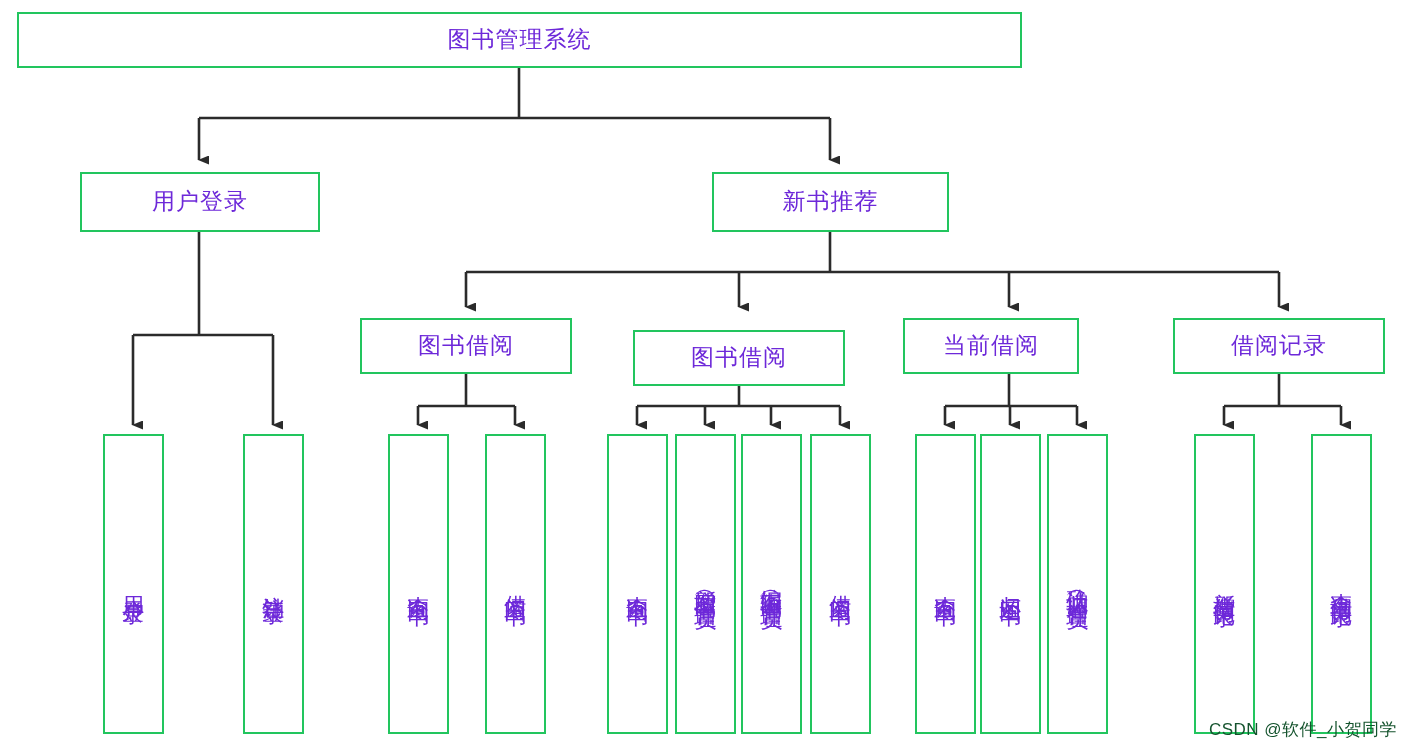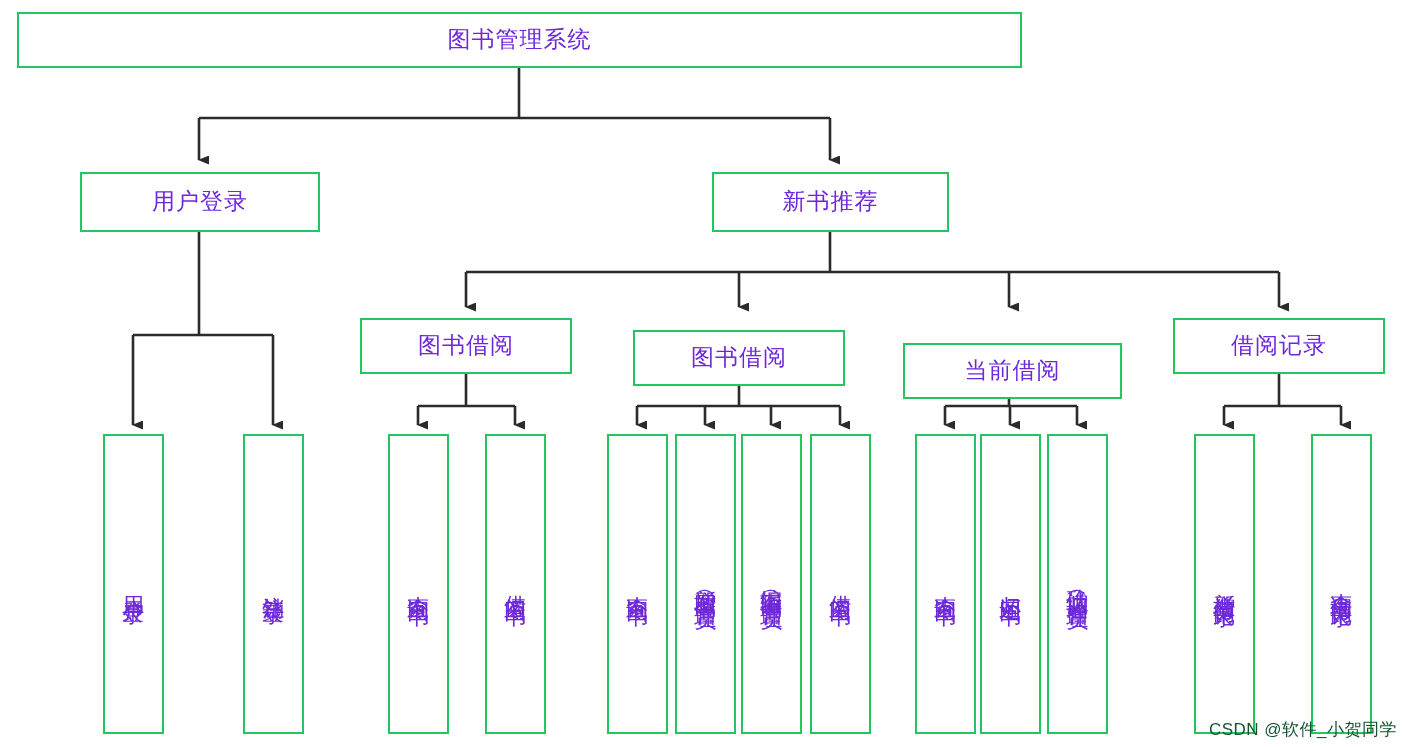--- a/index.html
+++ b/index.html
@@ -129,21 +129,21 @@
   <div class="node horiz" style="left:712px; top:172px; width:237px; height:60px;">
     <span>新书推荐</span>
   </div>
 
   <div class="node horiz" style="left:360px; top:318px; width:212px; height:56px;">
     <span>图书借阅</span>
   </div>
   <div class="node horiz" style="left:633px; top:318px; width:212px; height:56px;margin-top:12px;">
     <span>图书借阅</span>
   </div>
-  <div class="node horiz" style="left:903px; top:318px; width:219px; height:56px;margin-top:25px;">
+  <div class="node horiz" style="left:903px; top:318px; width:176px; height:56px;">
     <span>当前借阅</span>
   </div>
   <div class="node horiz" style="left:1173px; top:318px; width:212px; height:56px;text-align:right;">
     <span>借阅记录</span>
   </div>
 
   <div class="node vert" style="left:103px; top:434px; width:61px; height:300px;">
     <span class="vlabel">用户登录</span>
   </div>
   <div class="node vert" style="left:243px; top:434px; width:61px; height:300px;">

